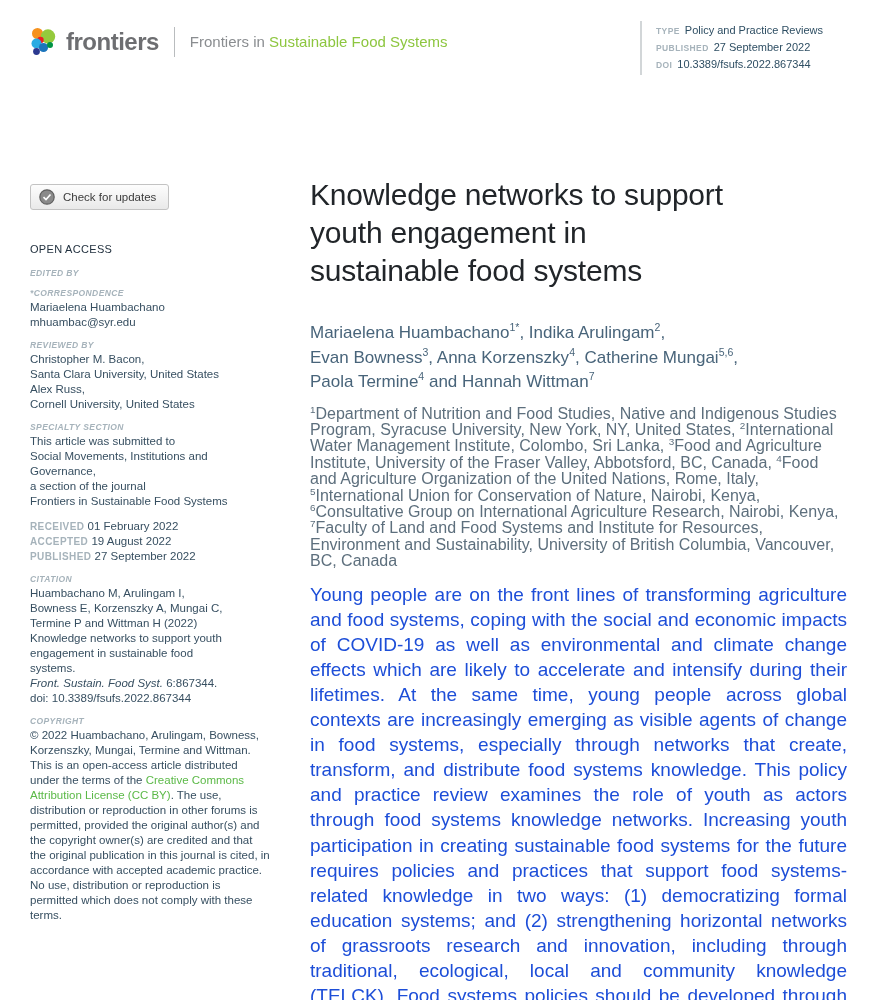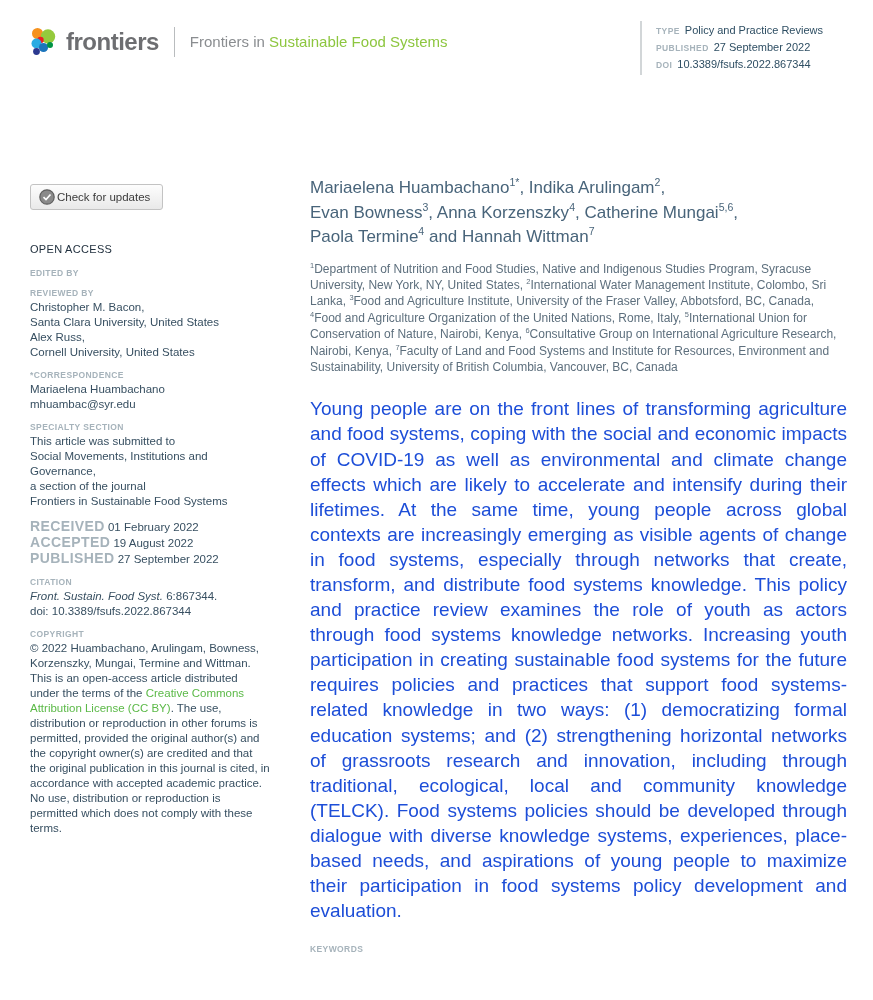--- a/index.html
+++ b/index.html
@@ -16,46 +16,46 @@
   .journal-green{color:#8dc63f;}
   .meta-block{position:absolute;left:640px;top:21px;display:flex;}
   .meta-bar{width:2px;height:54px;background:#d2d6d8;margin-right:14px;}
   .meta-rows{display:flex;flex-direction:column;justify-content:flex-start;padding:1px 0;}
   .meta-row{font-size:11px;line-height:16px;white-space:nowrap;}
   .meta-label{font-size:8.5px;color:#a6b3bb;font-weight:700;letter-spacing:.4px;margin-right:5px;}
   .meta-value{color:#2e4e63;font-weight:500;}
   
   .sidebar{position:absolute;left:30px;top:184px;width:240px;}
   .check-btn{
-    display:flex;align-items:center;gap:2px;
+    display:flex;align-items:center;gap:8px;
     background:linear-gradient(#fdfdfd,#e9e9e9);
     border:1px solid #c3c3c3;border-radius:3px;
     padding:4px 12px 4px 8px;font-family:"Liberation Sans",sans-serif;
     font-size:11.5px;color:#3c3c3c;cursor:pointer;margin:0 0 33px 0;
   }
   .check-icon{width:16px;height:16px;display:inline-block;}
   .open-access{font-size:11px;font-weight:400;color:#22313f;letter-spacing:.3px;margin-bottom:13px;}
   .side-sec{margin-bottom:10px;}
-  .sec-label{font-size:8.5px;font-weight:700;color:#a6b3bb;letter-spacing:.4px;margin-bottom:2px;text-transform:uppercase;}
+  .sec-label{font-size:8.5px;font-weight:700;color:#a6b3bb;letter-spacing:.4px;margin-bottom:2px;text-transform:uppercase;font-style:italic;}
   .sec-body{font-size:11.5px;line-height:15px;color:#374f61;white-space:pre-line;}
-  .inline-label{font-size:14px;font-weight:700;color:#a6b3bb;letter-spacing:.4px;}
+  .inline-label{font-size:10px;font-weight:700;color:#a6b3bb;letter-spacing:.4px;}
   .green-link{color:#5bb947;text-decoration:none;cursor:pointer;}
   .sec-body i{font-style:italic;}
   
   .main{position:absolute;left:310px;top:176px;width:537px;}
   .title{
     font-size:30px;font-weight:500;color:#212529;line-height:38px;
     margin:0 0 31px 0;white-space:pre-line;letter-spacing:-0.2px;
   }
   .authors{
     font-size:17px;color:#48647a;line-height:24.5px;margin:0 0 11px 0;white-space:pre-line;
   }
   .authors sup,.affiliations sup{vertical-align:super;font-size:.62em;line-height:0;}
   .affiliations{
-    font-size:12px;color:#5d6f7d;line-height:16.4px;margin:0 0 21px 0;
+    font-size:16px;color:#5d6f7d;line-height:16.4px;margin:0 0 12px 0;
   }
   .abstract{
     font-size:19px;color:#1d4ed8;line-height:25.1px;text-align:justify;margin:0 0 21px 0;
   }
   .kw-label{font-size:8.5px;font-weight:700;color:#a6b3bb;letter-spacing:.4px;margin-bottom:9px;}
 </style>
 </head>
 <body>
 
 <div class="page">
@@ -95,57 +95,66 @@
         </svg>
       </span>
       <span>Check for updates</span>
     </button>
     <div class="open-access">OPEN ACCESS</div>
     <div id="side-sections">
         <div class="side-sec">
           <div class="sec-label">EDITED BY</div>
         </div>
         <div class="side-sec">
+          <div class="sec-label">*CORRESPONDENCE</div>
+          <div class="sec-body"><span>Mariaelena Huambachano
+</span><span>mhuambac@syr.edu</span></div>
+        </div>
+        <div class="side-sec">
           <div class="sec-label">REVIEWED BY</div>
           <div class="sec-body"><span>Christopher M. Bacon,
 Santa Clara University, United States
 Alex Russ,
 Cornell University, United States</span></div>
-        </div>
-        <div class="side-sec">
-          <div class="sec-label">*CORRESPONDENCE</div>
-          <div class="sec-body"><span>Mariaelena Huambachano
-</span><span>mhuambac@syr.edu</span></div>
         </div>
         <div class="side-sec">
           <div class="sec-label">SPECIALTY SECTION</div>
           <div class="sec-body"><span>This article was submitted to
 Social Movements, Institutions and
 Governance,
 a section of the journal
 Frontiers in Sustainable Food Systems</span></div>
         </div>
         <div class="side-sec">
           <div class="sec-body"><span class="inline-label">RECEIVED</span><span> 01 February 2022
 </span><span class="inline-label">ACCEPTED</span><span> 19 August 2022
 </span><span class="inline-label">PUBLISHED</span><span> 27 September 2022</span></div>
         </div>
         <div class="side-sec">
           <div class="sec-label">CITATION</div>
-          <div class="sec-body"><i>Front. Sustain. Food Syst.</i><span> 6:867344.
+          <div class="sec-body"><span>Huambachano M, Arulingam I,
+Bowness E, Korzenszky A, Mungai C,
+Termine P and Wittman H (2022)
+Knowledge networks to support youth
+engagement in sustainable food
+systems.
+</span><i>Front. Sustain. Food Syst.</i><span> 6:867344.
 doi: 10.3389/fsufs.2022.867344</span></div>
         </div>
         <div class="side-sec">
           <div class="sec-label">COPYRIGHT</div>
           <div class="sec-body"><span>© 2022  Huambachano, Arulingam, Bowness, Korzenszky, Mungai, Termine and Wittman. This is an open-access article distributed under the terms of the </span><a class="green-link">Creative Commons Attribution License (CC BY)</a><span>. The use, distribution or reproduction in other forums is permitted, provided the original author(s) and the copyright owner(s) are credited and that the original publication in this journal is cited, in accordance with accepted academic practice. No use, distribution or reproduction is permitted which does not comply with these terms.</span></div>
         </div>
       </div>
   </aside>
 
   <main class="main">
+    <h1 class="title">Knowledge networks to support
+youth engagement in
+sustainable food systems</h1>
     <p class="authors"><span>Mariaelena Huambachano</span><sup>1*</sup><span>,  Indika Arulingam</span><sup>2</sup><span>,
 </span><span>Evan Bowness</span><sup>3</sup><span>, Anna Korzenszky</span><sup>4</sup><span>, Catherine Mungai</span><sup>5,6</sup><span>,
 </span><span>Paola Termine</span><sup>4</sup><span> and Hannah Wittman</span><sup>7</sup></p>
     <p class="affiliations"><sup>1</sup><span>Department of Nutrition and Food Studies, Native and Indigenous Studies Program, Syracuse University, New York, NY, United States, </span><sup>2</sup><span>International Water Management Institute, Colombo, Sri Lanka, </span><sup>3</sup><span>Food and Agriculture Institute, University of the Fraser Valley, Abbotsford, BC, Canada, </span><sup>4</sup><span>Food and Agriculture Organization of the United Nations, Rome, Italy, </span><sup>5</sup><span>International Union for Conservation of Nature, Nairobi, Kenya, </span><sup>6</sup><span>Consultative Group on International Agriculture Research, Nairobi, Kenya, </span><sup>7</sup><span>Faculty of Land and Food Systems and Institute for Resources, Environment and Sustainability, University of British Columbia, Vancouver, BC, Canada</span></p>
     <p class="abstract">Young people are on the front lines of transforming agriculture and food systems, coping with the social and economic impacts of COVID-19 as well as environmental and climate change effects which are likely to accelerate and intensify during their lifetimes. At the same time, young people across global contexts are increasingly emerging as visible agents of change in food systems, especially through networks that create, transform, and distribute food systems knowledge. This policy and practice review examines the role of youth as actors through food systems knowledge networks. Increasing youth participation in creating sustainable food systems for the future requires policies and practices that support food systems-related knowledge in two ways: (1) democratizing formal education systems; and (2) strengthening horizontal networks of grassroots research and innovation, including through traditional, ecological, local and community knowledge (TELCK). Food systems policies should be developed through dialogue with diverse knowledge systems, experiences, place-based needs, and aspirations of young people to maximize their participation in food systems policy development and evaluation.</p>
     <div class="kw-label">KEYWORDS</div>
 
   </main>
 
 </div>

